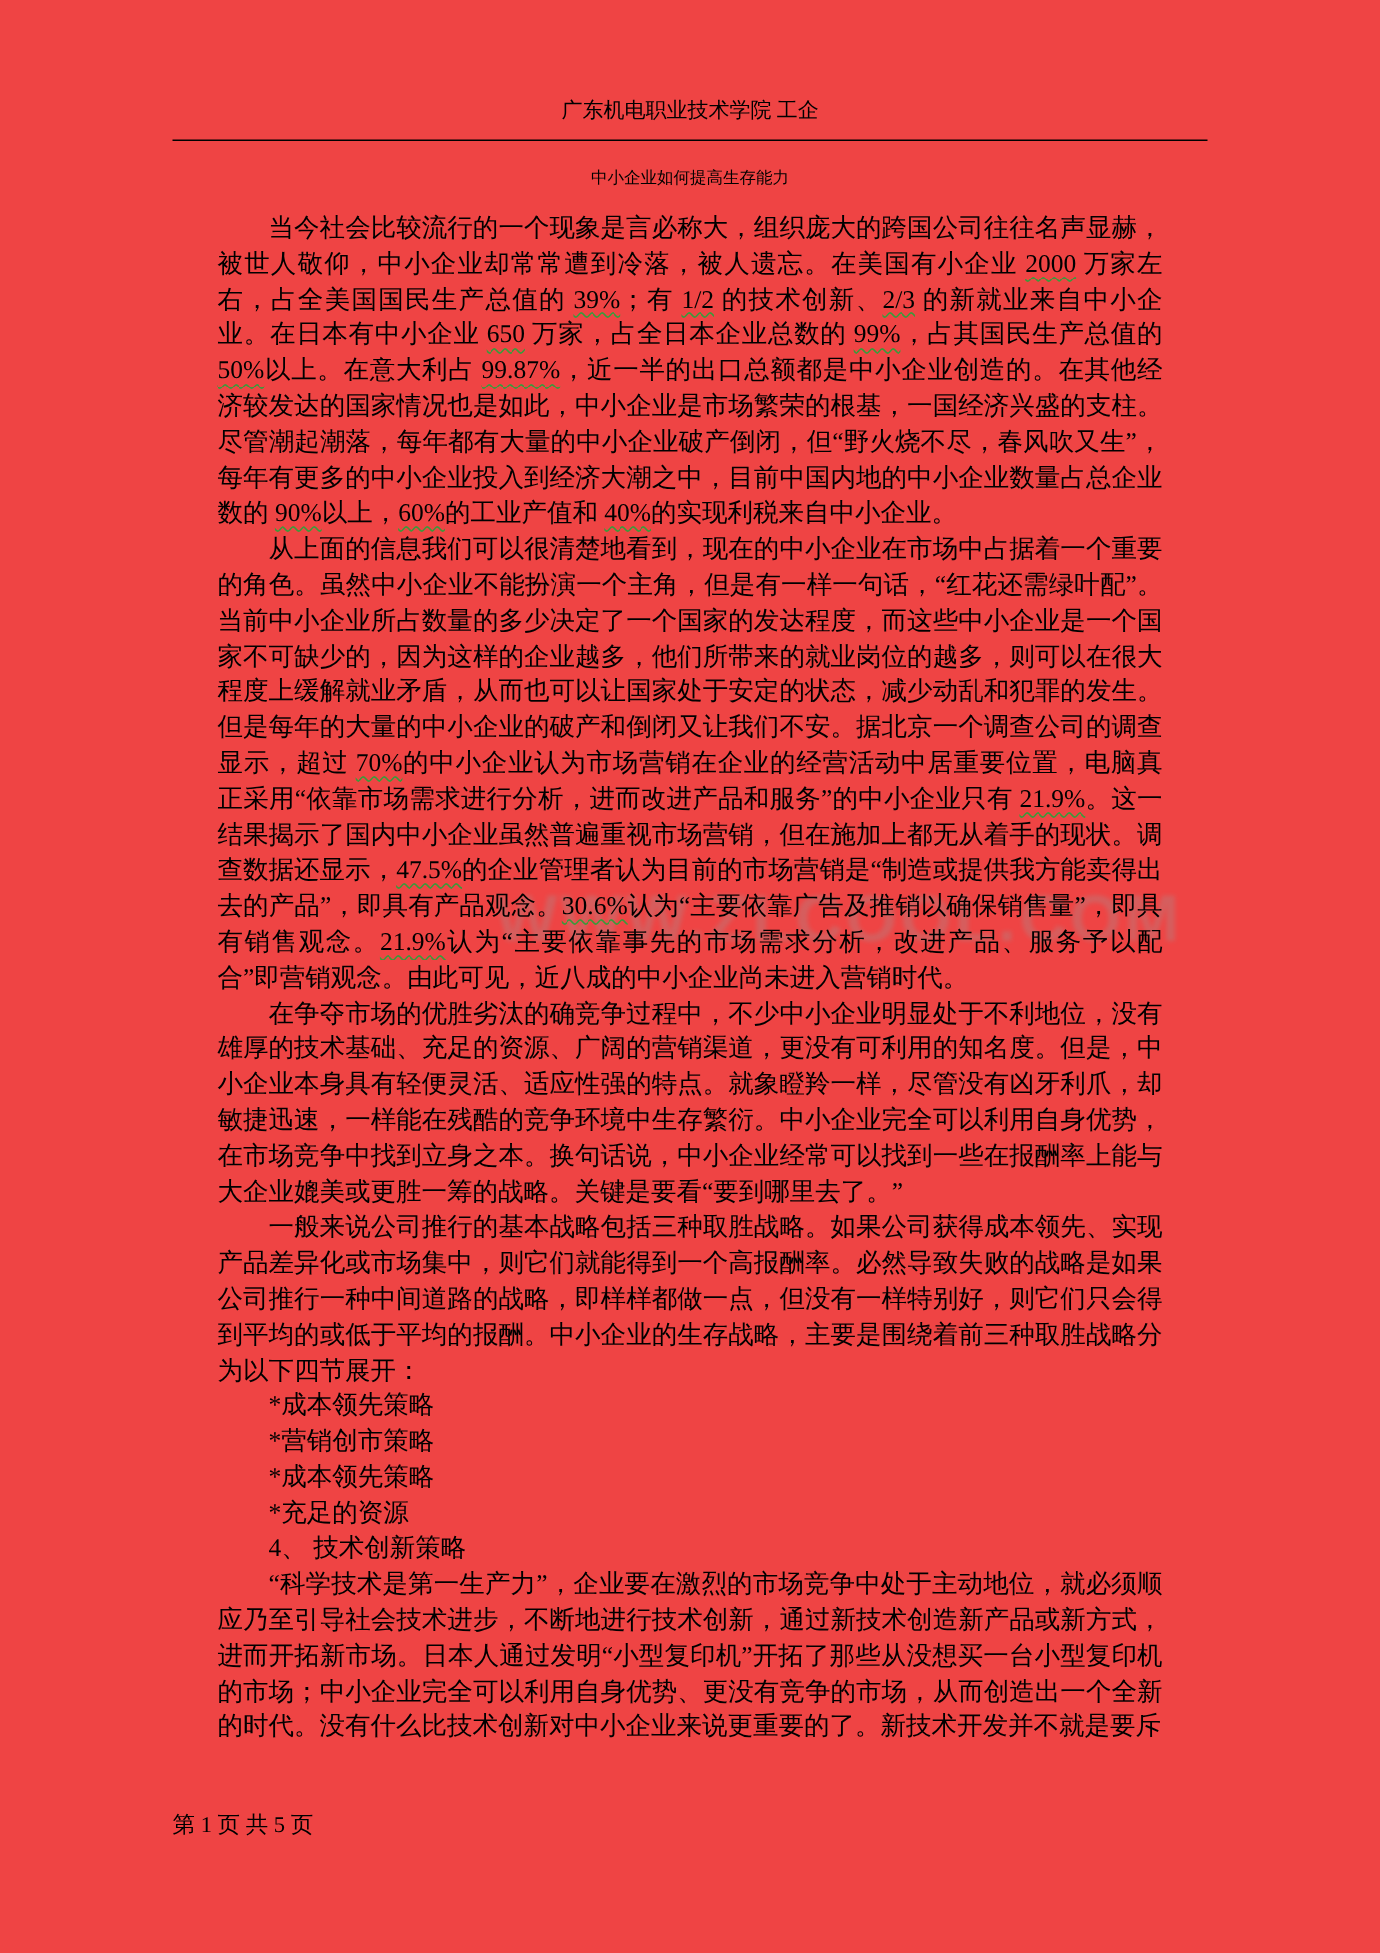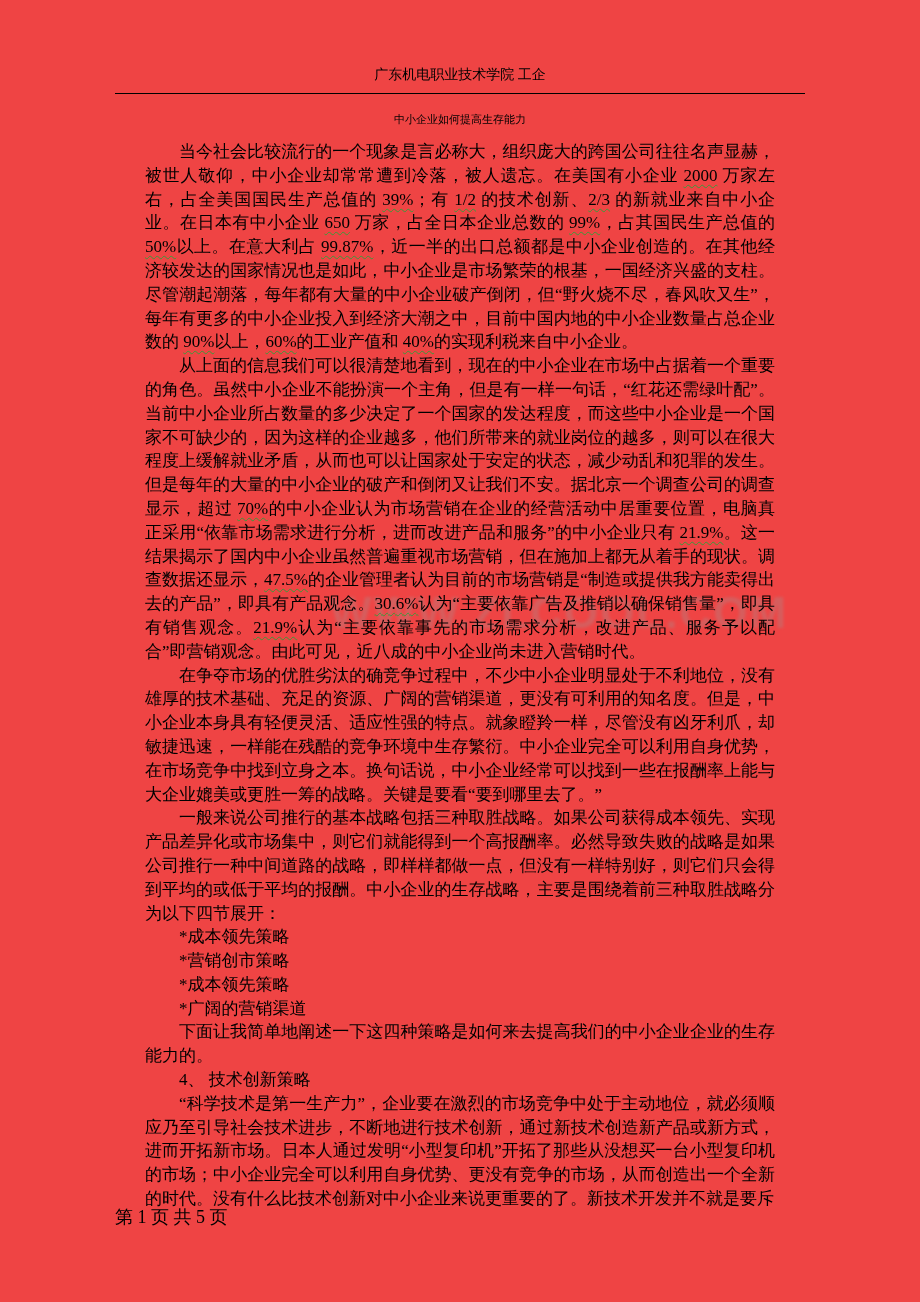--- a/index.html
+++ b/index.html
@@ -75,21 +75,21 @@
     text-decoration-line: underline;
     text-decoration-style: wavy;
     text-decoration-color: #3a9a3a;
     text-decoration-thickness: 1px;
     text-underline-offset: 3px;
   }
   .footer {
     position: absolute;
     left: 115px;
     top: 1208px;
-    font-size: 18px;
+    font-size: 15px;
     line-height: 18px;
     z-index: 2;
   }
 </style>
 </head>
 <body>
 
 <div class="page">
 
   <div class="header">
@@ -102,23 +102,22 @@
     <h1 class="title">中小企业如何提高生存能力</h1>
 
     <p>当今社会比较流行的一个现象是言必称大，组织庞大的跨国公司往往名声显赫，被世人敬仰，中小企业却常常遭到冷落，被人遗忘。在美国有小企业 <span class="wavy">2000</span> 万家左右，占全美国国民生产总值的 <span class="wavy">39%</span>；有 <span class="wavy">1/2</span> 的技术创新、<span class="wavy">2/3</span> 的新就业来自中小企业。在日本有中小企业 <span class="wavy">650</span> 万家，占全日本企业总数的 <span class="wavy">99%</span>，占其国民生产总值的 <span class="wavy">50%</span>以上。在意大利占 <span class="wavy">99.87%</span>，近一半的出口总额都是中小企业创造的。在其他经济较发达的国家情况也是如此，中小企业是市场繁荣的根基，一国经济兴盛的支柱。尽管潮起潮落，每年都有大量的中小企业破产倒闭，但“野火烧不尽，春风吹又生”，每年有更多的中小企业投入到经济大潮之中，目前中国内地的中小企业数量占总企业数的 <span class="wavy">90%</span>以上，<span class="wavy">60%</span>的工业产值和 <span class="wavy">40%</span>的实现利税来自中小企业。</p>
     <p>从上面的信息我们可以很清楚地看到，现在的中小企业在市场中占据着一个重要的角色。虽然中小企业不能扮演一个主角，但是有一样一句话，“红花还需绿叶配”。当前中小企业所占数量的多少决定了一个国家的发达程度，而这些中小企业是一个国家不可缺少的，因为这样的企业越多，他们所带来的就业岗位的越多，则可以在很大程度上缓解就业矛盾，从而也可以让国家处于安定的状态，减少动乱和犯罪的发生。但是每年的大量的中小企业的破产和倒闭又让我们不安。据北京一个调查公司的调查显示，超过 <span class="wavy">70%</span>的中小企业认为市场营销在企业的经营活动中居重要位置，电脑真正采用“依靠市场需求进行分析，进而改进产品和服务”的中小企业只有 <span class="wavy">21.9%</span>。这一结果揭示了国内中小企业虽然普遍重视市场营销，但在施加上都无从着手的现状。调查数据还显示，<span class="wavy">47.5%</span>的企业管理者认为目前的市场营销是“制造或提供我方能卖得出去的产品”，即具有产品观念。<span class="wavy">30.6%</span>认为“主要依靠广告及推销以确保销售量”，即具有销售观念。<span class="wavy">21.9%</span>认为“主要依靠事先的市场需求分析，改进产品、服务予以配合”即营销观念。由此可见，近八成的中小企业尚未进入营销时代。</p>
     <p>在争夺市场的优胜劣汰的确竞争过程中，不少中小企业明显处于不利地位，没有雄厚的技术基础、充足的资源、广阔的营销渠道，更没有可利用的知名度。但是，中小企业本身具有轻便灵活、适应性强的特点。就象瞪羚一样，尽管没有凶牙利爪，却敏捷迅速，一样能在残酷的竞争环境中生存繁衍。中小企业完全可以利用自身优势，在市场竞争中找到立身之本。换句话说，中小企业经常可以找到一些在报酬率上能与大企业媲美或更胜一筹的战略。关键是要看“要到哪里去了。”</p>
     <p>一般来说公司推行的基本战略包括三种取胜战略。如果公司获得成本领先、实现产品差异化或市场集中，则它们就能得到一个高报酬率。必然导致失败的战略是如果公司推行一种中间道路的战略，即样样都做一点，但没有一样特别好，则它们只会得到平均的或低于平均的报酬。中小企业的生存战略，主要是围绕着前三种取胜战略分为以下四节展开：</p>
 
     <p class="bullet">*成本领先策略</p>
     <p class="bullet">*营销创市策略</p>
     <p class="bullet">*成本领先策略</p>
-    <p class="bullet">*广阔的营销渠道</p>
+    <p class="bullet">*充足的资源</p>
 
-    <p>下面让我简单地阐述一下这四种策略是如何来去提高我们的中小企业企业的生存能力的。</p>
 
     <p class="section-heading">4、 技术创新策略</p>
 
     <p>“科学技术是第一生产力”，企业要在激烈的市场竞争中处于主动地位，就必须顺应乃至引导社会技术进步，不断地进行技术创新，通过新技术创造新产品或新方式，进而开拓新市场。日本人通过发明“小型复印机”开拓了那些从没想买一台小型复印机的市场；中小企业完全可以利用自身优势、更没有竞争的市场，从而创造出一个全新的时代。没有什么比技术创新对中小企业来说更重要的了。新技术开发并不就是要斥</p>
   </div>
 
   <div class="footer">第 1 页 共 5 页</div>
 
 </div>
 

